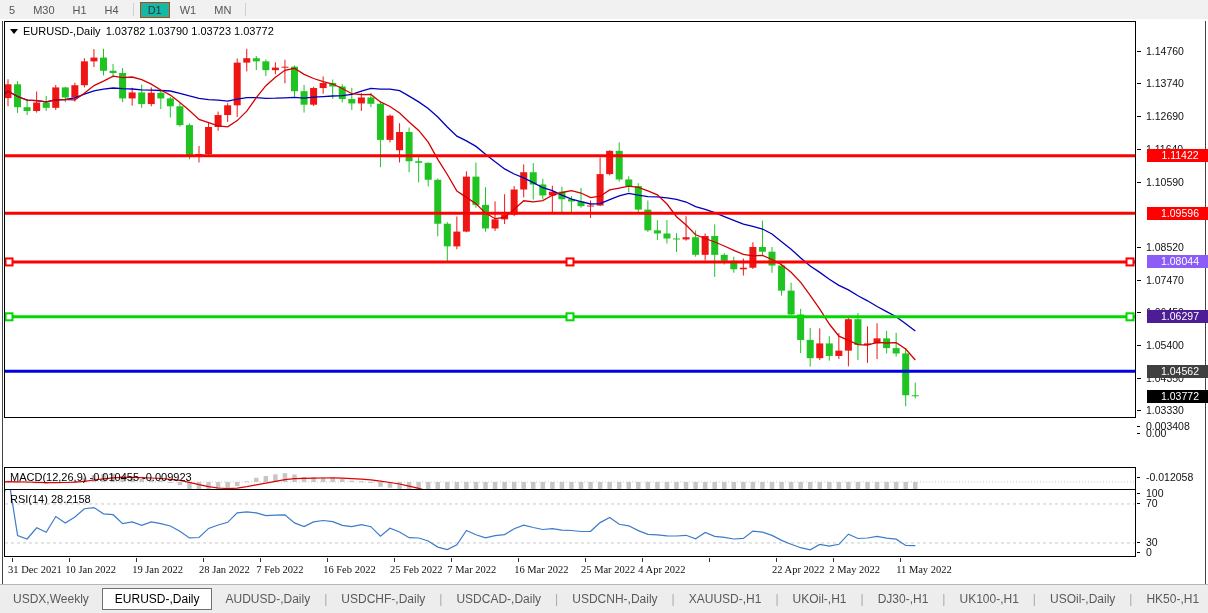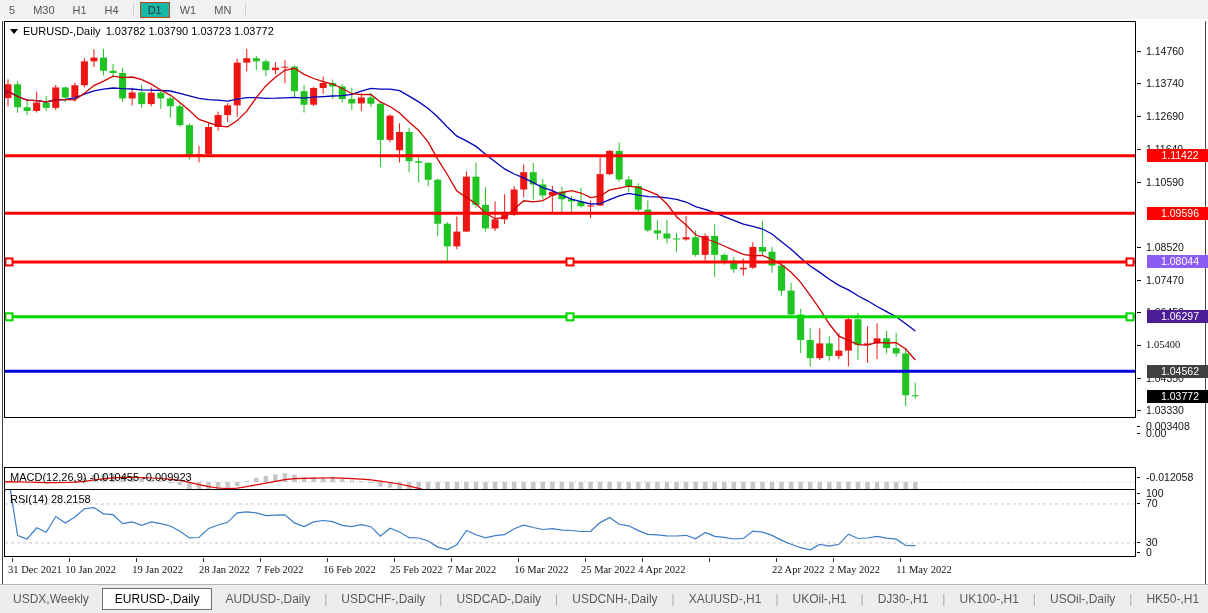--- a/index.html
+++ b/index.html
@@ -289,21 +289,21 @@
       <div class="axis-label" style="top: 121.987px;">1.11640</div>
       <div class="axis-tick" style="top: 160.966px;"></div>
       <div class="axis-label" style="top: 154.966px;">1.10590</div>
       <div class="axis-tick" style="top: 225.983px;"></div>
       <div class="axis-label" style="top: 219.983px;">1.08520</div>
       <div class="axis-tick" style="top: 258.962px;"></div>
       <div class="axis-label" style="top: 252.962px;">1.07470</div>
       <div class="axis-tick" style="top: 291px;"></div>
       <div class="axis-label" style="top: 285px;">1.06450</div>
       <div class="axis-tick" style="top: 323.979px;"></div>
-      <div class="axis-label" style="top: 317.979px; font-family: Liberation Serif, serif;">1.05400</div>
+      <div class="axis-label" style="top: 317.979px;">1.05400</div>
       <div class="axis-tick" style="top: 356.959px;"></div>
       <div class="axis-label" style="top: 350.959px;">1.04350</div>
       <div class="axis-tick" style="top: 388.996px;"></div>
       <div class="axis-label" style="top: 382.996px;">1.03330</div>
       <div class="price-badge" style="top: 128.334px; background: rgb(254, 0, 0);">1.11422</div>
       <div class="price-badge" style="top: 185.687px; background: rgb(254, 0, 0);">1.09596</div>
       <div class="price-badge" style="top: 234.434px; background: #8b5cf6;">1.08044</div>
       <div class="price-badge" style="top: 289.305px; background: #4c1d95;">1.06297</div>
       <div class="price-badge" style="top: 343.8px; background: #404040;">1.04562</div>
       <div class="price-badge" style="top: 368.613px; background: rgb(0, 0, 0);">1.03772</div>

